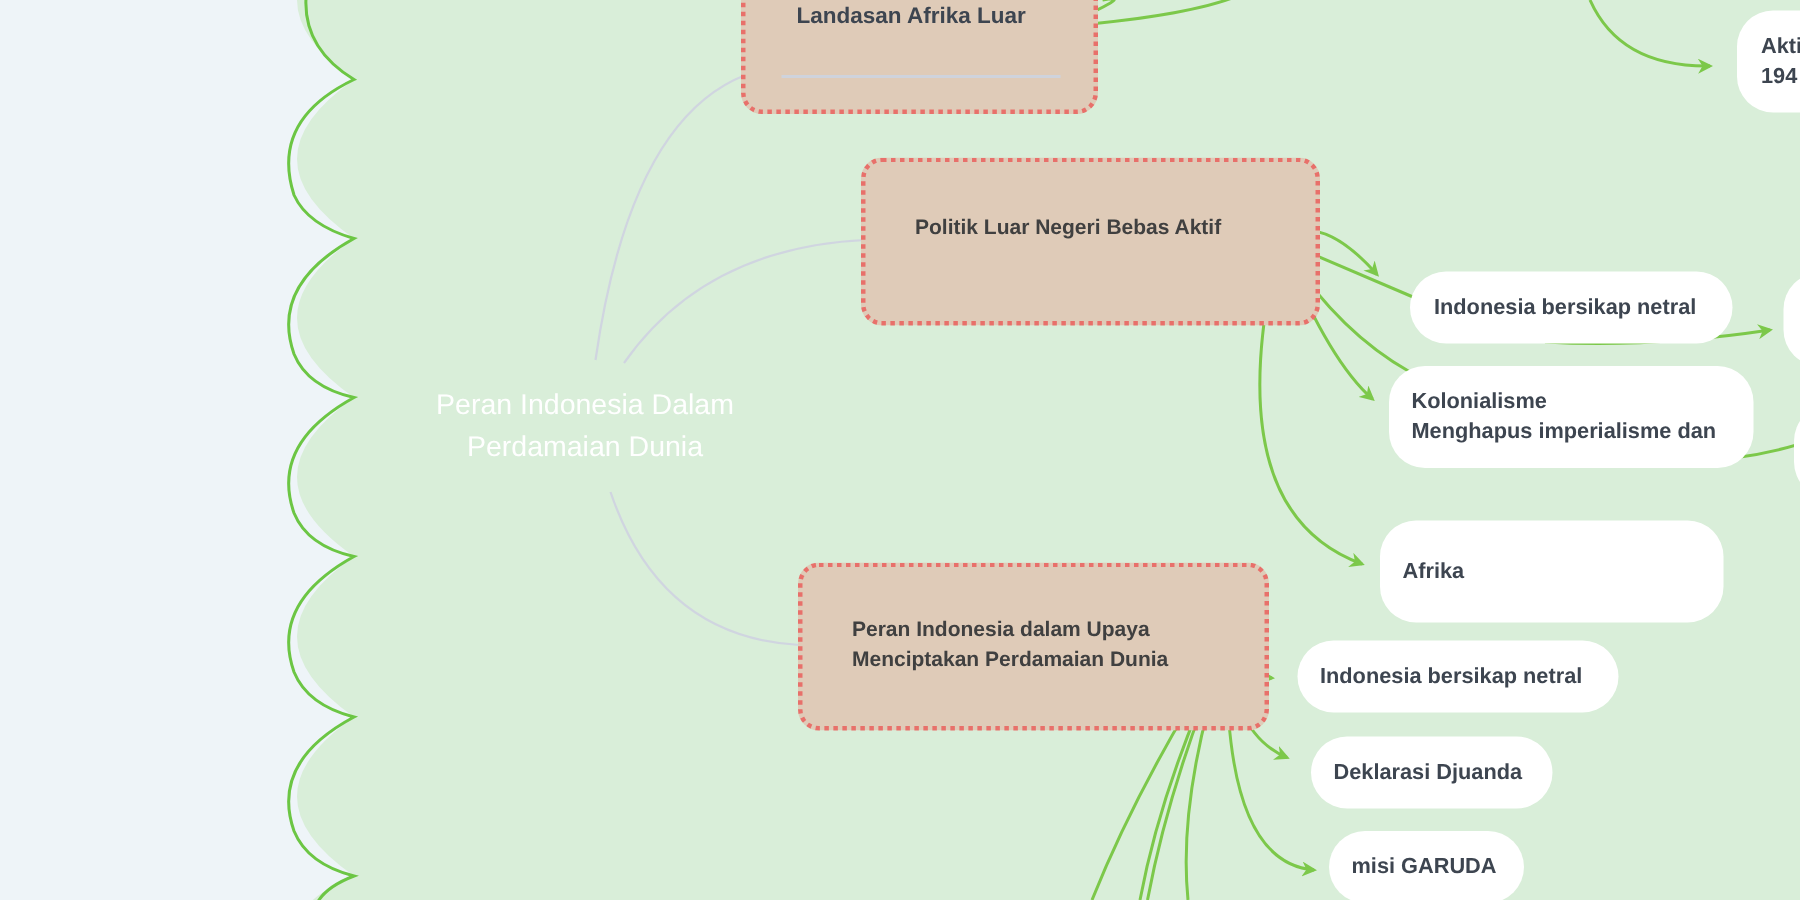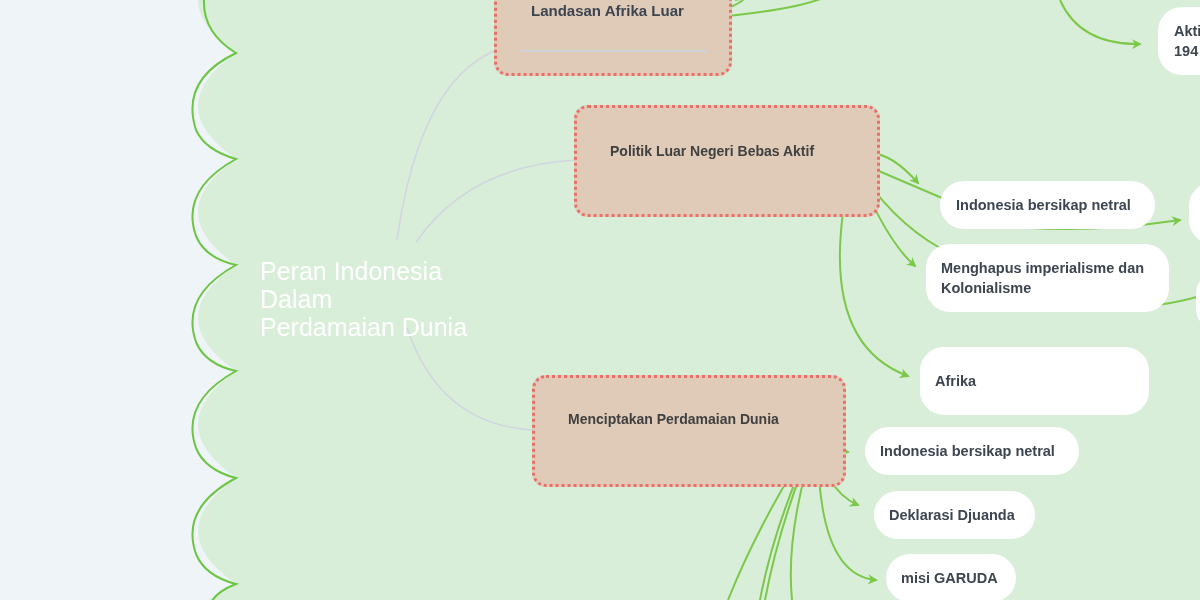--- a/index.html
+++ b/index.html
@@ -2,21 +2,21 @@
 <html><head>
 <meta charset="utf-8">
 <style>
   html,body{margin:0;padding:0;}
   body{width:1200px;height:600px;overflow:hidden;background:#eef4f8;position:relative;font-family:"Liberation Sans",sans-serif;}
   #canvas{position:absolute;left:0;top:0;width:1200px;height:600px;}
   .topic{position:absolute;box-sizing:border-box;background:#dfcbb8;border:3px dotted #e8706a;border-radius:14px;color:#404040;font-weight:bold;font-size:14px;line-height:20px;}
   .topic .txt{position:absolute;}
   .topic.dark{color:#3d4550;font-size:15px;}
   .leaf{position:absolute;box-sizing:border-box;background:#ffffff;border-radius:24px;color:#3d4550;font-weight:bold;font-size:14.5px;line-height:20px;display:flex;align-items:center;padding:0 16px;white-space:nowrap;}
-  .root{position:absolute;color:#ffffff;font-size:25px;line-height:28px;width:260px;}
+  .root{position:absolute;color:#ffffff;font-size:19px;line-height:28px;text-align:center;width:260px;}
   .underline{position:absolute;height:2px;background:#cfd3dc;}
 </style>
 </head>
 <body>
 
 <svg id="canvas" width="1200" height="600" viewBox="0 0 1200 600">
   <defs>
     <marker id="arrow" markerWidth="10" markerHeight="10" refX="8" refY="5" orient="auto" markerUnits="userSpaceOnUse">
       <path d="M0,0 L10,5 L0,10 L3,5 Z" fill="#7cc84a"></path>
     </marker>
@@ -67,38 +67,39 @@
 </div>
 
 <div class="topic" style="left:574px;top:105px;width:306px;height:112px;">
   <div class="txt" style="left:33px;top:33px;">
     <div>Politik Luar Negeri Bebas Aktif</div>
   </div>
 </div>
 
 <div class="topic" style="left:532px;top:375px;width:314px;height:112px;">
   <div class="txt" style="left:33px;top:31px;">
+    <div>Peran Indonesia dalam Upaya</div>
     <div>Menciptakan Perdamaian Dunia</div>
   </div>
 </div>
 
 <div class="leaf" style="left:1158px;top:7px;width:80px;height:68px;align-items:center;">
   <div>
     <div>Aktif</div>
     <div>194</div>
   </div>
 </div>
 
 <div class="leaf" style="left:940px;top:181px;width:215px;height:48px;">
   <span>Indonesia bersikap netral</span>
 </div>
 <div class="leaf" style="left:926px;top:244px;width:243px;height:68px;padding-left:15px;">
   <div>
+    <div>Kolonialisme</div>
     <div>Menghapus imperialisme dan</div>
-    <div>Kolonialisme</div>
   </div>
 </div>
 <div class="leaf" style="left:920px;top:347px;width:229px;height:68px;padding-left:15px;">
   <div>
     <div>Afrika</div>
   </div>
 </div>
 
 <div class="leaf" style="left:1189px;top:182px;width:60px;height:62px;"></div>
 <div class="leaf" style="left:1196px;top:270px;width:60px;height:62px;"></div>

